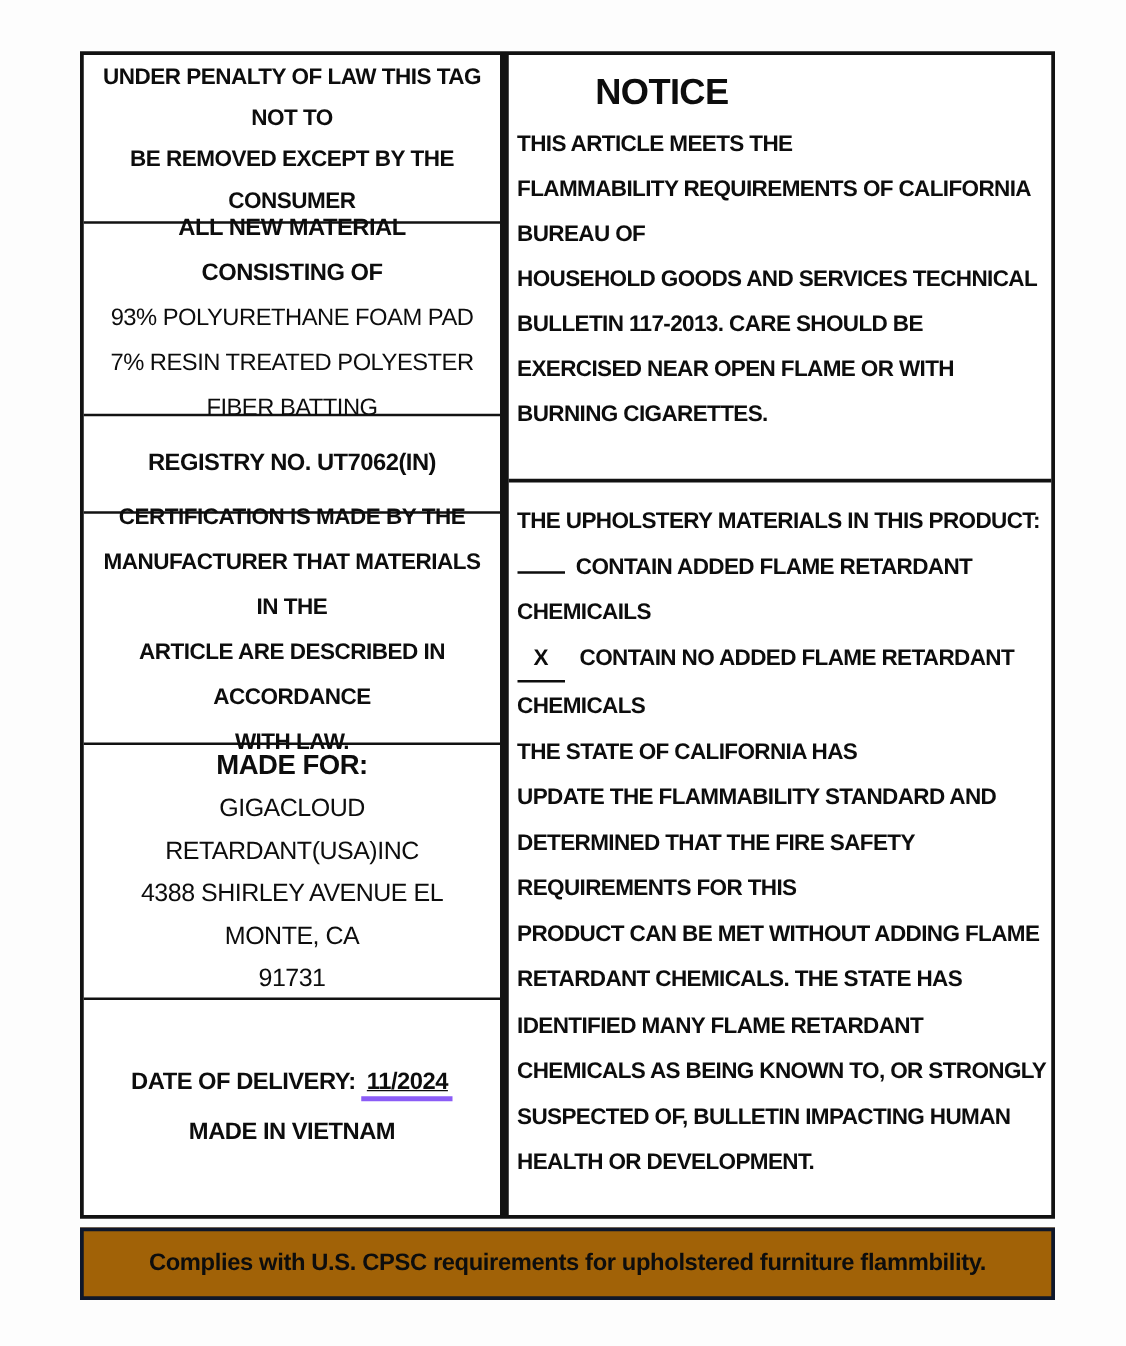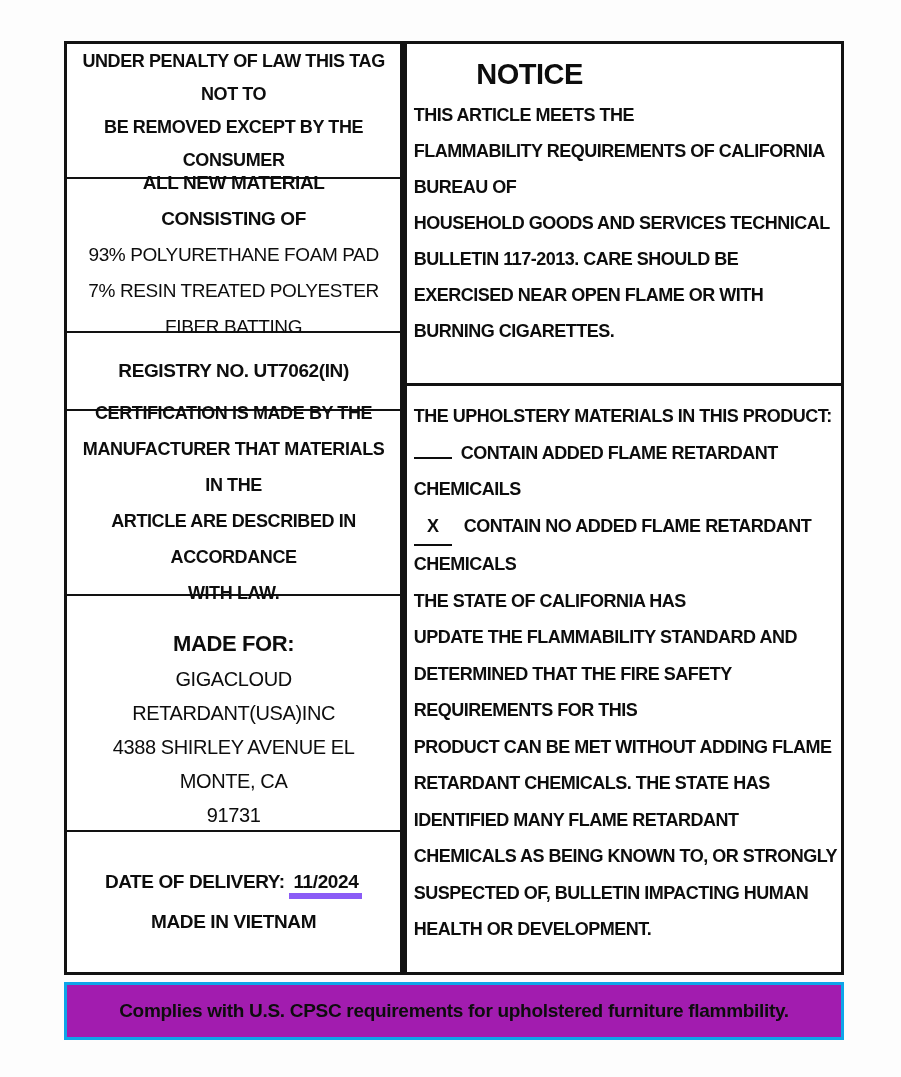--- a/index.html
+++ b/index.html
@@ -18,31 +18,31 @@
     border-bottom: 2px solid #121212;
     display: flex; flex-direction: column; justify-content: center; align-items: center;
     text-align: center; padding: 4px 10px;
   }
   .lcell:last-child { border-bottom: none; flex: 1; }
 
   .cell-penalty  { height: 135px; }
   .cell-material { height: 154px; }
   .cell-registry { height: 78px; }
   .cell-cert     { height: 185px; }
-  .cell-madefor  { height: 204px; margin-top: 32px; }
+  .cell-madefor  { height: 204px; }
 
   .bold-line  { font-weight: bold; font-size: 18px; line-height: 33px; letter-spacing: -0.4px; }
   .mat-bold   { font-weight: bold; font-size: 19px; line-height: 36px; letter-spacing: -0.4px; }
   .mat-reg    { font-weight: normal; font-size: 19px; line-height: 36px; letter-spacing: -0.4px; }
   .registry-line { font-weight: bold; font-size: 19px; letter-spacing: -0.4px; }
   .cert-line  { font-weight: bold; font-size: 18px; line-height: 36px; letter-spacing: -0.4px; }
   .madefor-heading { font-weight: bold; font-size: 22px; line-height: 36px; letter-spacing: -0.4px; }
   .addr-line  { font-weight: normal; font-size: 20px; line-height: 34px; letter-spacing: -0.4px; }
   .delivery-line { font-weight: bold; font-size: 19px; line-height: 40px; letter-spacing: -0.4px; }
-  .date-underline { border-bottom: 6px solid #8b5cf6; padding: 0 4px 1px 4px; }
+  .date-underline { border-bottom: 4px solid #8b5cf6; padding: 0 4px 1px 4px; text-decoration: underline; }
 
   
   .v-divider { width: 7px; background: #121212; }
 
   
   .right-col { flex: 1; display: flex; flex-direction: column; }
   .right-top {
     height: 342px; border-bottom: 3px solid #121212;
     padding: 14px 6px 0 7px;
   }
@@ -60,21 +60,21 @@
     border-bottom: 2px solid #0d0d0d; margin-right: 9px; vertical-align: baseline;
   }
   .x-mark {
     display: inline-block; min-width: 38px; text-align: center;
     border-bottom: 2px solid #0d0d0d; margin-right: 12px; font-weight: bold;
   }
 
   
   .footer-bar {
     position: absolute; left: 64px; top: 982px; width: 780px; height: 58px;
-    border: 3px solid #0ea5e9; background: #a21caf;
+    border: 3px solid #0f172a; background: #a16207;
     display: flex; align-items: center; justify-content: center;
   }
   .footer-text { font-weight: bold; font-size: 19px; letter-spacing: -0.3px; }
 </style>
 </head>
 <body>
 
 <div class="sheet">
 
   <div class="main-table">

